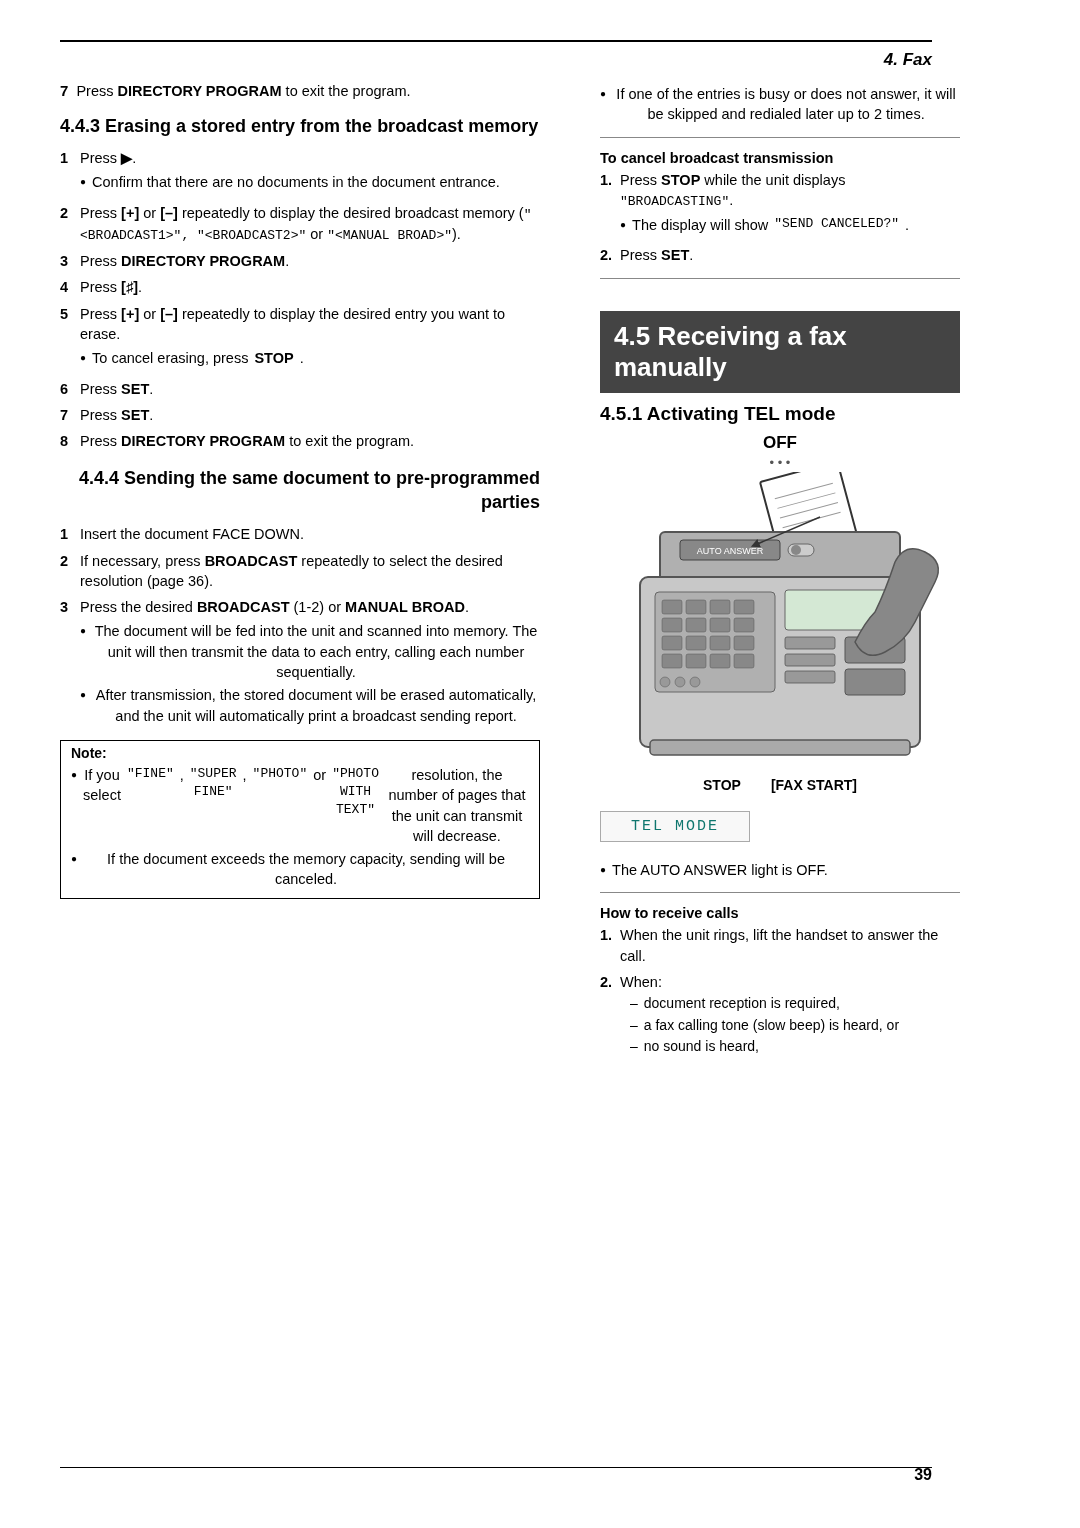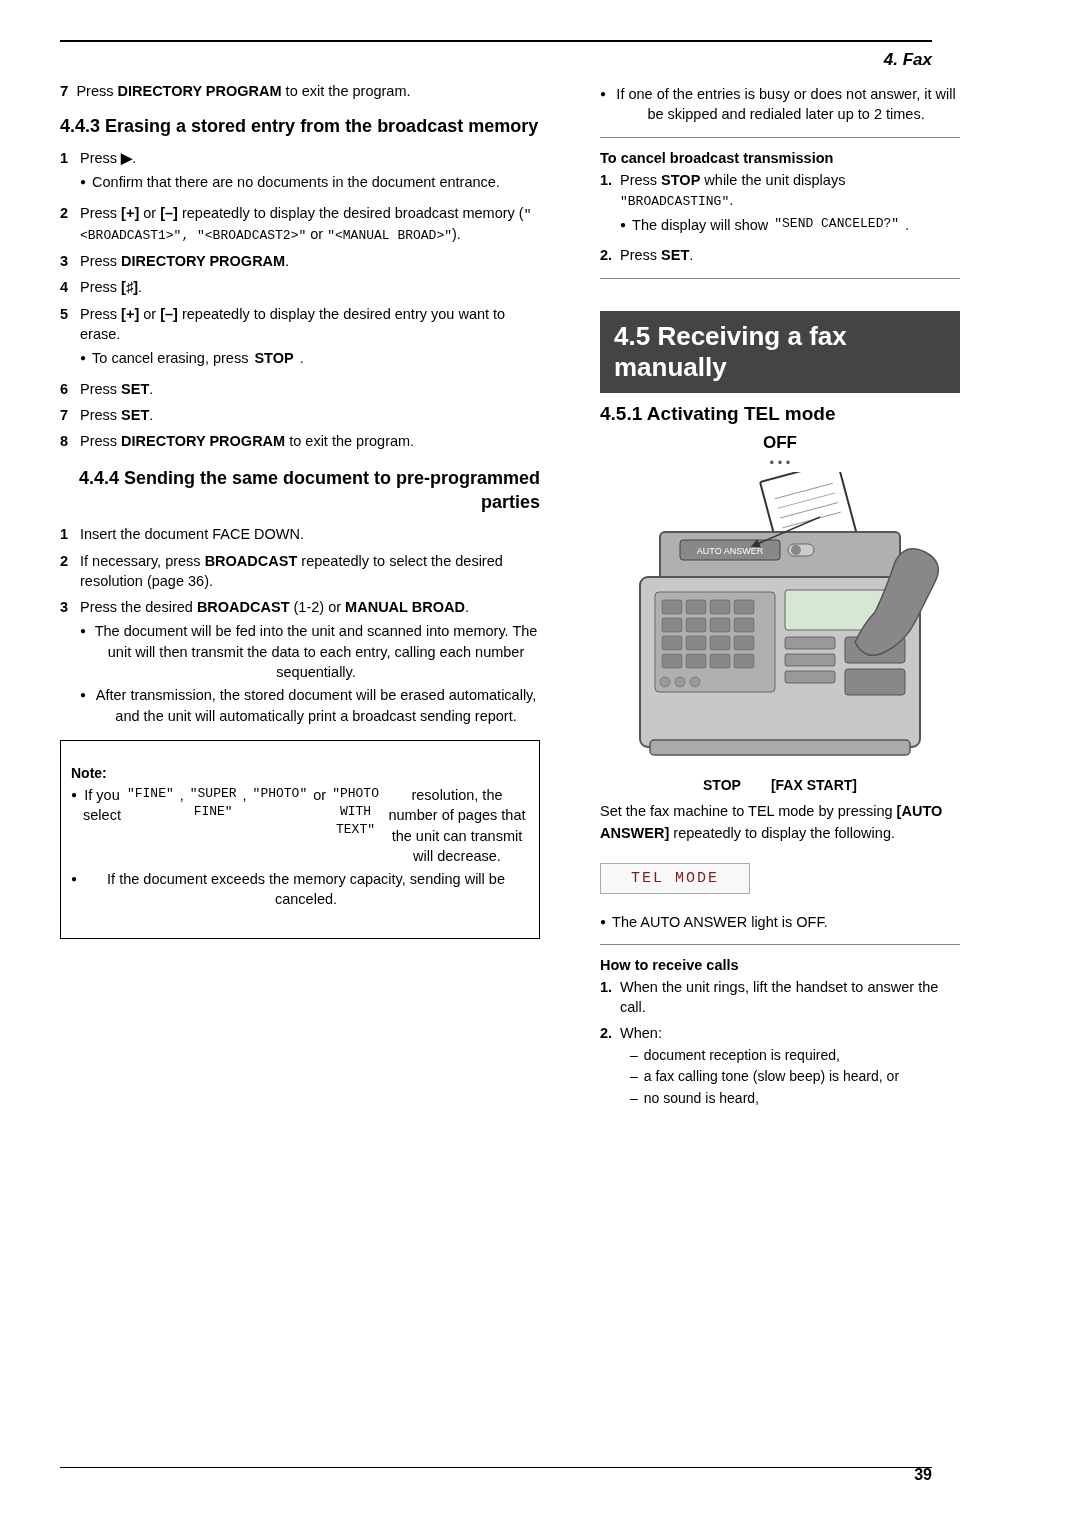--- a/index.html
+++ b/index.html
@@ -131,21 +131,21 @@
       text-align: center;
     }
     .dash-list li::before {
       content: "–";
       flex-shrink: 0;
     }
 
     
     .note-box {
       border: 1px solid #000;
-      padding: 24px 10px;
+      padding: 4px 10px;
       margin: 10px 0;
       font-size: 14px;
     }
     .note-box .note-title {
       font-weight: bold;
       margin-bottom: 4px;
     }
 
     
     .bold { font-weight: bold; }
@@ -167,21 +167,21 @@
     
     .tel-mode-box {
       border: 1px solid #aaa;
       background: #f8f8f8;
       display: inline-block;
       padding: 6px 30px;
       font-family: 'Courier New', monospace;
       font-size: 15px;
       letter-spacing: 2px;
       margin: 10px 0;
-      color: #7f1d1d;
+      color: #0f766e;
     }
 
     
     .fax-illustration {
       width: 100%;
       display: flex;
       flex-direction: column;
       align-items: center;
       position: relative;
       margin: 8px 0;
@@ -434,23 +434,20 @@
         <div style="display:flex; gap:30px; justify-content:center; margin-top:4px;">
           <div style="text-align:center;">
             <span style="font-weight:bold; font-size:14px;">STOP</span>
           </div>
           <div style="text-align:center;">
             <span style="font-weight:bold; font-size:14px;">[</span><span style="font-weight:bold; font-size:14px;">FAX START</span><span style="font-weight:bold; font-size:14px;">]</span>
           </div>
         </div>
       </div>
 
-      <p class="right-col-intro">
-        Set the fax machine to TEL mode by pressing <span class="bold">[AUTO ANSWER]</span> repeatedly to display the following.
-      </p>
 
       <div style="margin:8px 0;">
         <div class="tel-mode-box">TEL MODE</div>
       </div>
 
       <ul class="bullet-list">
         <li>The AUTO ANSWER light is OFF.</li>
       </ul>
 
       <div class="divider"></div>

